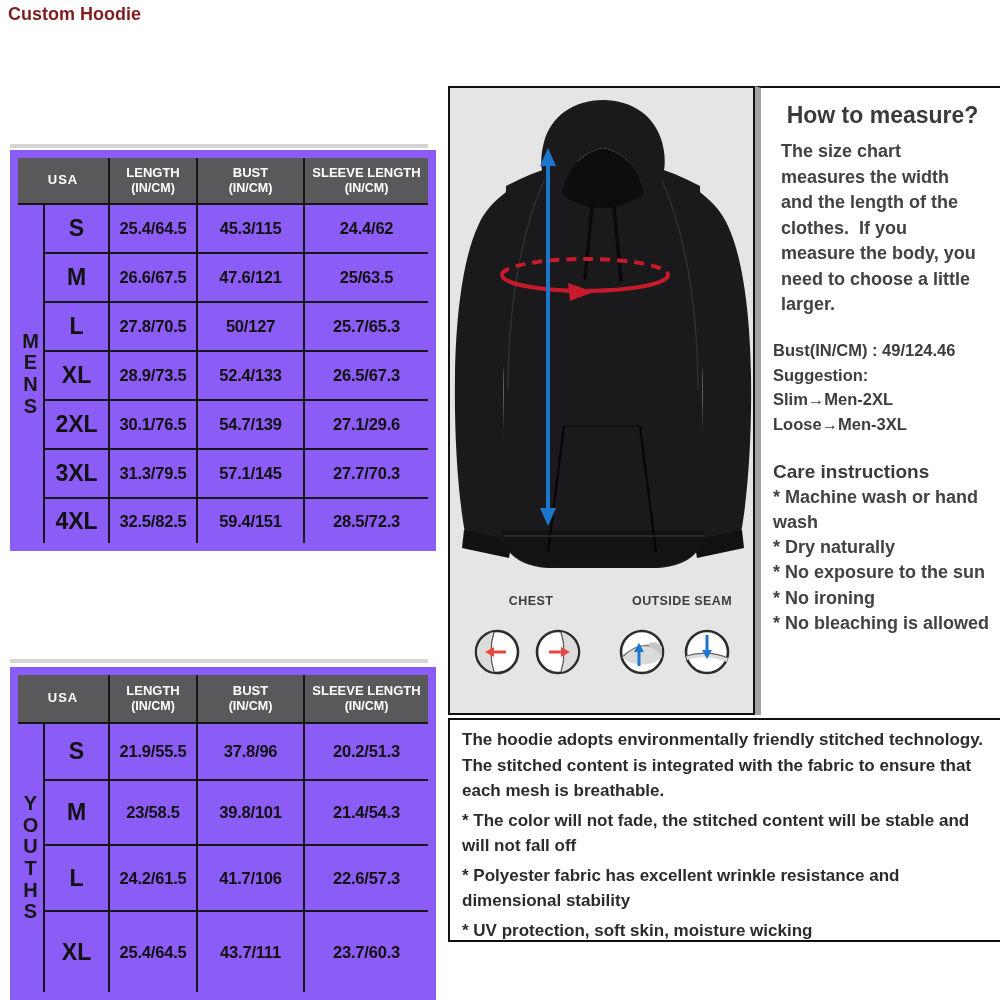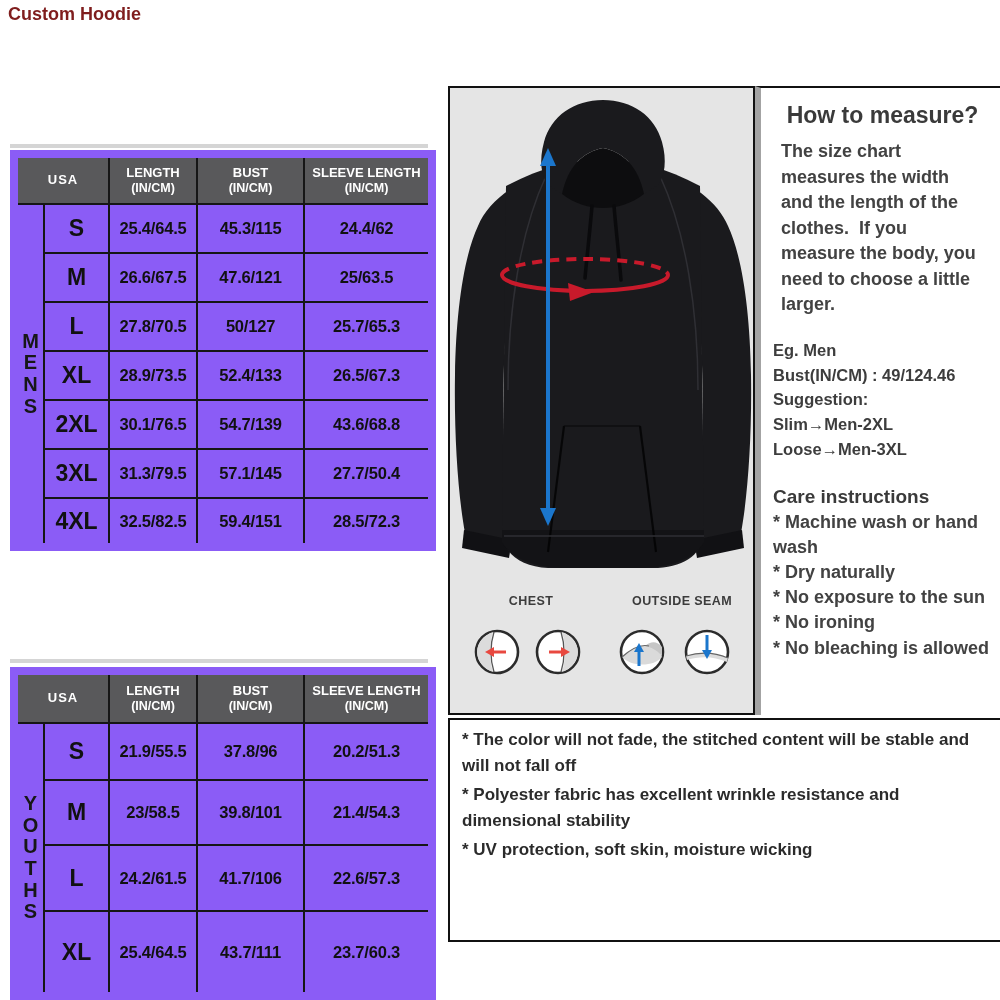--- a/index.html
+++ b/index.html
@@ -109,27 +109,27 @@
         <tr>
           <td class="sz">XL</td>
           <td class="val">28.9/73.5</td>
           <td class="val">52.4/133</td>
           <td class="val">26.5/67.3</td>
         </tr>
         <tr>
           <td class="sz">2XL</td>
           <td class="val">30.1/76.5</td>
           <td class="val">54.7/139</td>
-          <td class="val">43.6/68.8</td>
+          <td class="val">27.1/29.6</td>
         </tr>
         <tr>
           <td class="sz">3XL</td>
           <td class="val">31.3/79.5</td>
           <td class="val">57.1/145</td>
-          <td class="val">27.7/50.4</td>
+          <td class="val">27.7/70.3</td>
         </tr>
         <tr>
           <td class="sz">4XL</td>
           <td class="val">32.5/82.5</td>
           <td class="val">59.4/151</td>
           <td class="val">28.5/72.3</td>
         </tr>
       </tbody>
     </table>
   </div>
@@ -259,33 +259,33 @@
     <path d="M3,28 C16,24 31,24 45,30" stroke="#666" stroke-width="1.2" fill="none"></path>
     <line x1="24" y1="7" x2="24" y2="24" stroke="#1b76cc" stroke-width="3"></line>
     <polygon points="24,31 19,22 29,22" fill="#1b76cc"></polygon>
   </svg>
 </div>
 
 <div class="measure-panel">
   <h3 class="measure-title">How to measure?</h3>
   <p class="measure-body">The size chart measures the width and the length of the clothes.  If you measure the body, you need to choose a little larger.</p>
   <div class="example-block">
-    <div class="example-line">Eg. Men</div>
     <div class="example-line">Bust(IN/CM) : 49/124.46</div>
     <div class="example-line">Suggestion:</div>
     <div class="example-line">Slim→Men-2XL</div>
     <div class="example-line">Loose→Men-3XL</div>
   </div>
   <div class="care-block">
     <p class="care-title">Care instructions</p>
     <div class="care-line">* Machine wash or hand wash</div>
     <div class="care-line">* Dry naturally</div>
     <div class="care-line">* No exposure to the sun</div>
     <div class="care-line">* No ironing</div>
     <div class="care-line">* No bleaching is allowed</div>
   </div>
 </div>
 
 <div class="features-box">
+  <p>The hoodie adopts environmentally friendly stitched technology. The stitched content is integrated with the fabric to ensure that each mesh is breathable.</p>
   <p>* The color will not fade, the stitched content will be stable and will not fall off</p>
   <p>* Polyester fabric has excellent wrinkle resistance and dimensional stability</p>
   <p>* UV protection, soft skin, moisture wicking</p>
 </div>
 
 </body></html>

